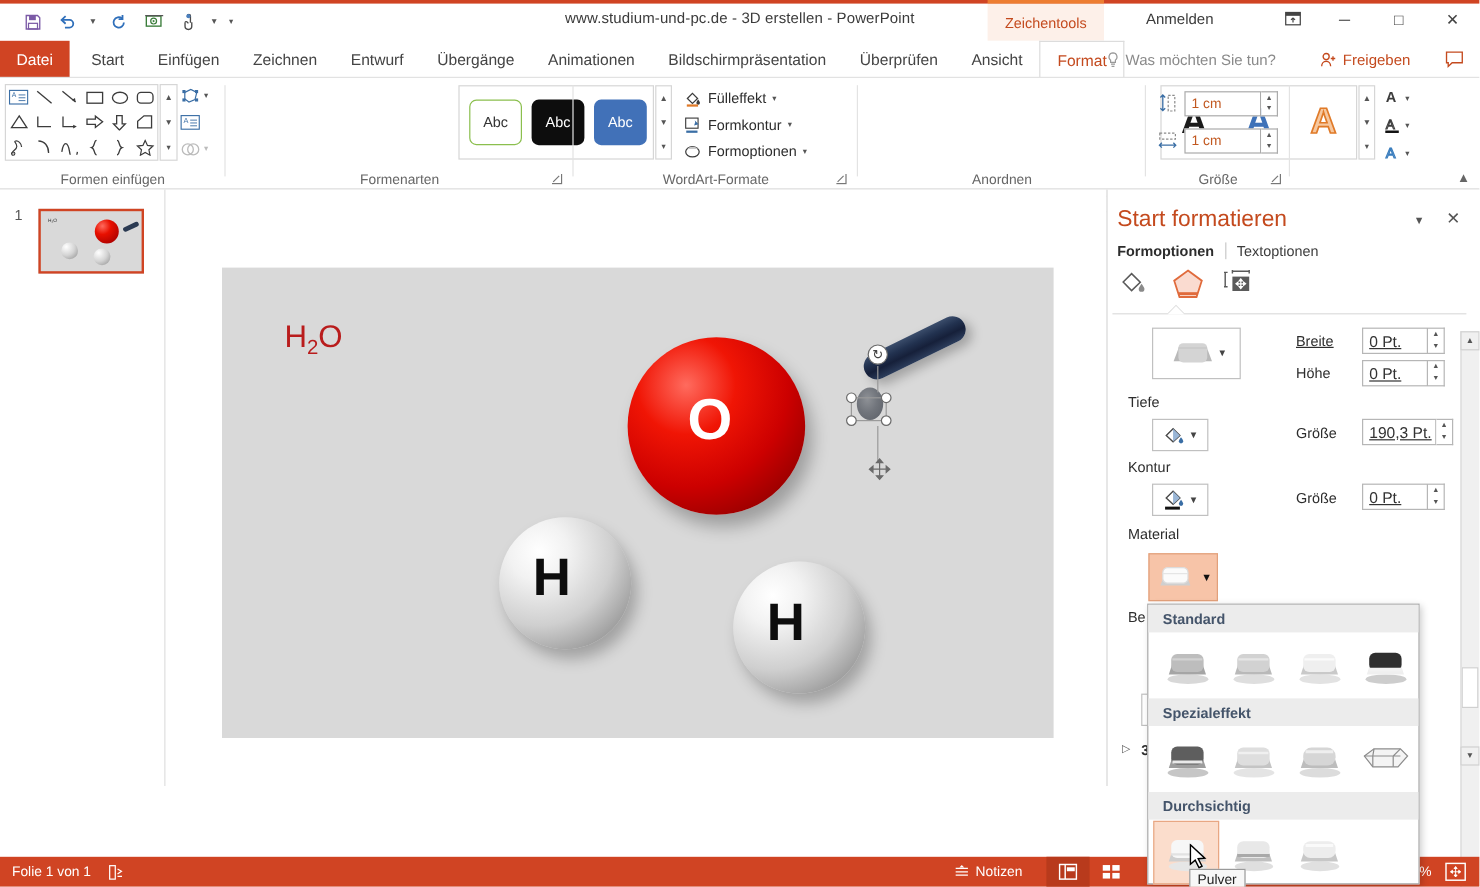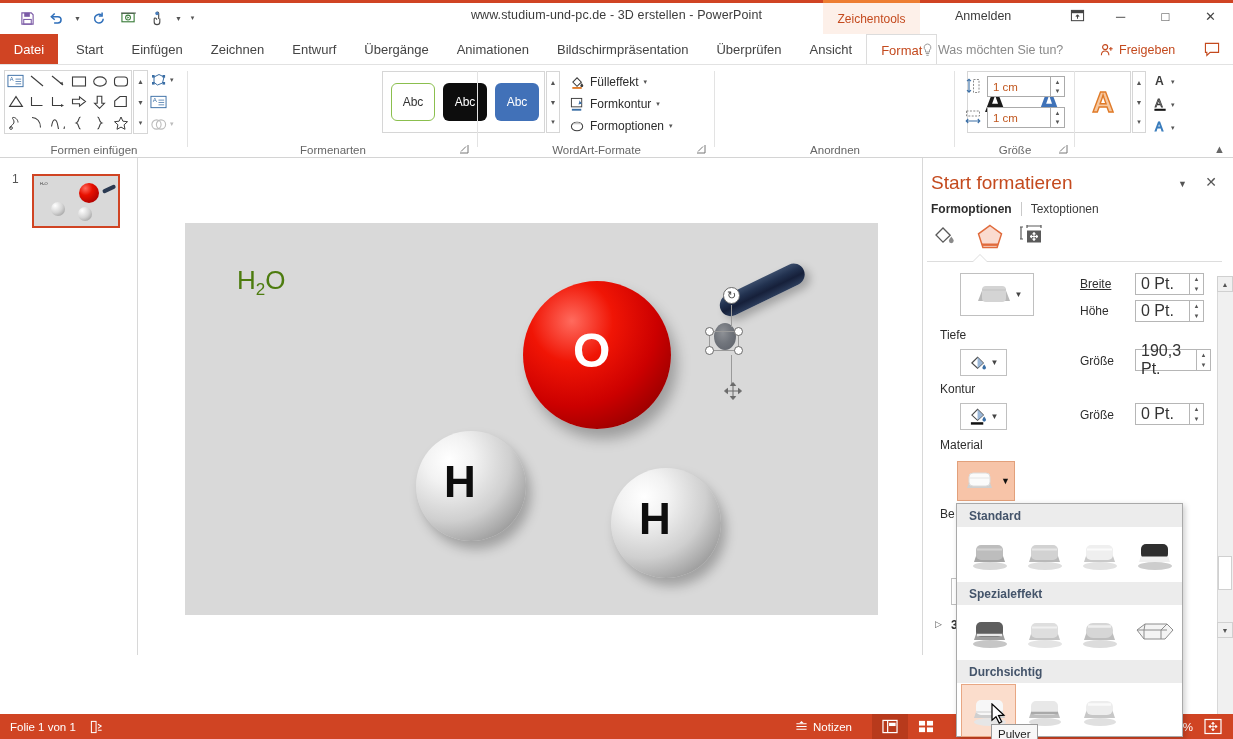--- a/index.html
+++ b/index.html
@@ -208,21 +208,21 @@
   
   .canvas-bg {
     position: absolute; left: 138px; top: 158px; width: 784px; height: 497px;
     background: #fff;
   }
   .slide {
     position: absolute; left: 185px; top: 223px; width: 693px; height: 392px;
     background: #d9d9d9;
   }
   .h2o-label {
-    position: absolute; left: 52px; top: 42px; font-size: 26px; color: #4d7c0f;
+    position: absolute; left: 52px; top: 42px; font-size: 26px; color: #b91c1c;
     font-family: "Liberation Sans", sans-serif;
   }
   .h2o-label sub { font-size: 17px; }
   .atom { position: absolute; border-radius: 50%; }
   .atom-label {
     position: absolute; font-weight: bold; color: #0d0d0d;
     font-family: "Liberation Sans", sans-serif;
   }
   .atom-O {
     left: 338px; top: 58px; width: 148px; height: 148px;
@@ -300,22 +300,22 @@
     border-bottom:7px solid #dddddd;
   }
   .fp-label { position: absolute; font-size: 12px; color: #2d2d2d; }
   .fp-swatch {
     position: absolute; width: 57px; height: 27px; border: 1px solid #c0c0c0;
     background: #fff; display: flex; align-items: center; justify-content: center; gap: 3px;
   }
   .fp-swatch.lg { width: 74px; height: 43px; }
   .fp-input {
     position: absolute; width: 55px; height: 22px; border: 1px solid #b6b6b6;
-    background: #fff; font-size: 16px; color: #333;
-    display: flex; align-items: center; padding-left: 5px;
+    background: #fff; font-size: 13px; color: #333;
+    display: flex; align-items: center; padding-left: 5px; text-decoration: underline;
   }
   .fp-spin {
     position: absolute; width: 14px; height: 22px; border: 1px solid #b6b6b6; border-left: none;
     background: #fff; display: flex; flex-direction: column;
   }
   .fp-spin div { flex: 1; display: flex; align-items: center; justify-content: center; font-size: 6px; color: #555; }
 
   .fp-scrollbar {
     position: absolute; right: 0px; top: 118px; width: 16px; height: 528px;
     background: #f0f0f0; border-left: 1px solid #d8d8d8;

